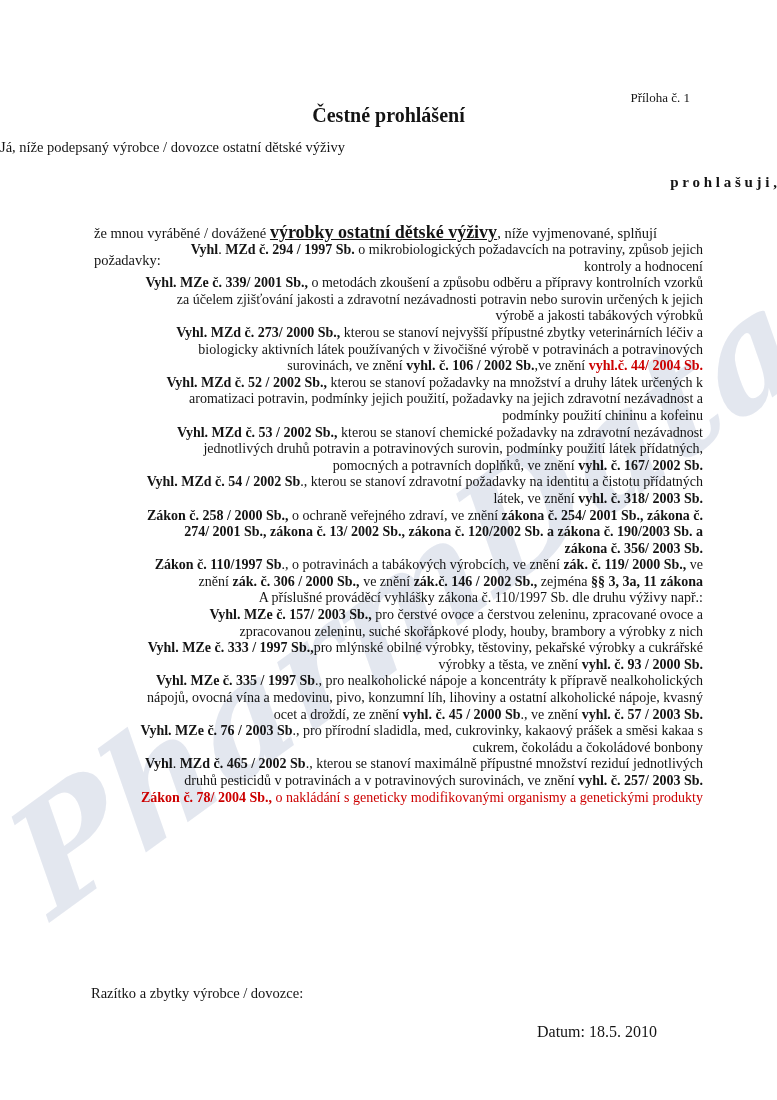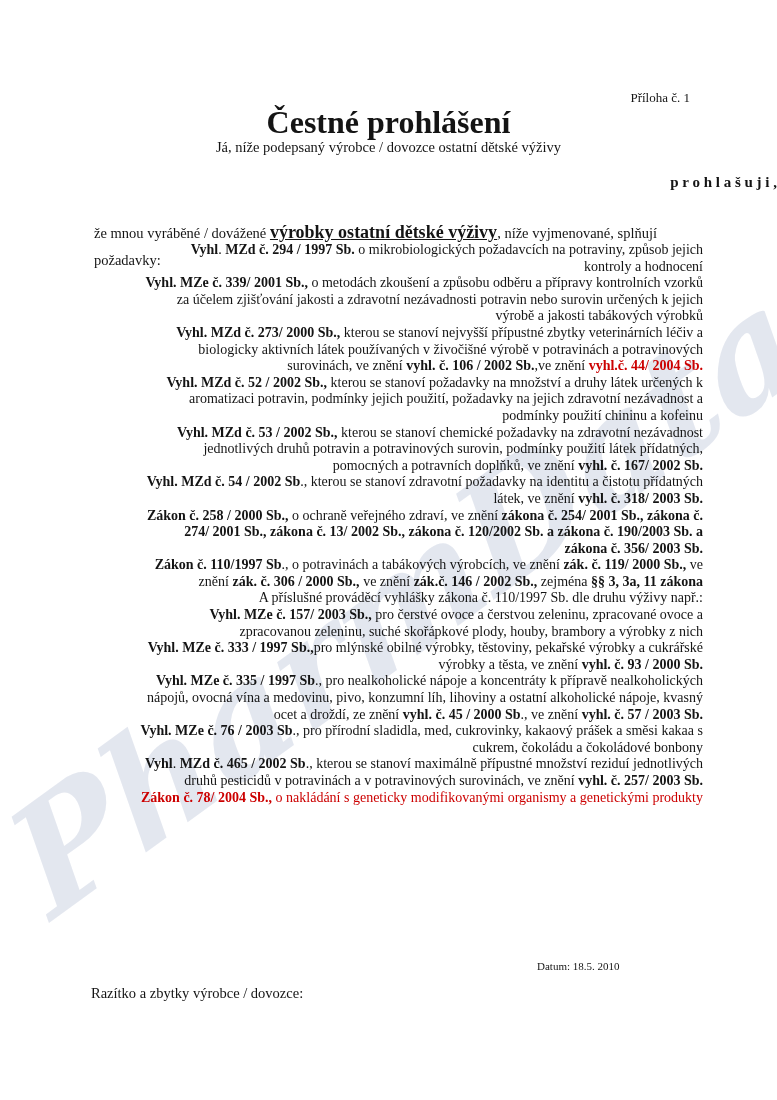--- a/index.html
+++ b/index.html
@@ -30,26 +30,25 @@
     z-index:0;
   }
   .content { position:relative; z-index:1; }
   .attachment {
     position:absolute; top:90px; right:87px;
     font-size:13px;
   }
   .title {
     position:absolute; top:104px; left:0; right:0;
     text-align:center;
-    font-size:32px; font-weight:bold;
+    font-size:20px; font-weight:bold;
     margin:0;
   }
   .subtitle {
     position:absolute; top:139px; left:0; right:0;
-    text-align:center;
     font-size:14.5px;
   }
   .declare {
     position:absolute; top:174px; left:0; right:0;
     text-align:right;
     font-size:15px; font-weight:bold;
   }
   .intro {
     position:absolute; top:216px; left:91px; width:612px;
     font-size:14.5px; line-height:27px;
@@ -64,22 +63,22 @@
   }
   .item { padding-left:49px; }
   .item.flush { padding-left:19px; }
   .b { font-weight:bold; }
   .red { color:var(--red,#cc0000); }
   .footer-left {
     position:absolute; top:985px; left:91px;
     font-size:14.5px;
   }
   .footer-right {
-    position:absolute; top:960px; left:537px;
-    font-size:11px;
+    position:absolute; top:1023px; left:537px;
+    font-size:16px;
   }
 </style>
 </head>
 <body>
 
 <div class="page" style="color: rgb(20, 20, 20);">
 
   <div class="watermark">PharmData</div>
 
   <div class="content">

